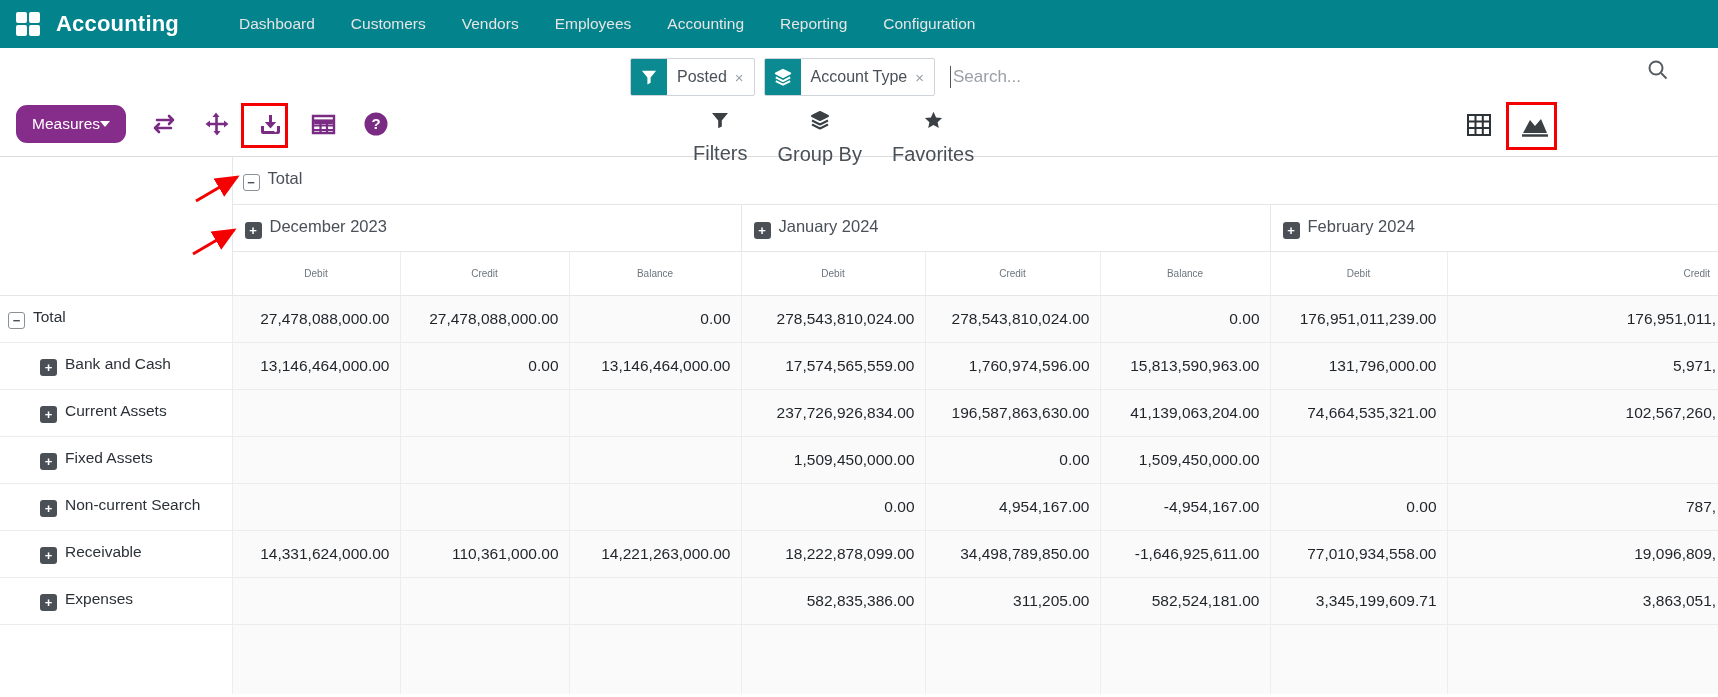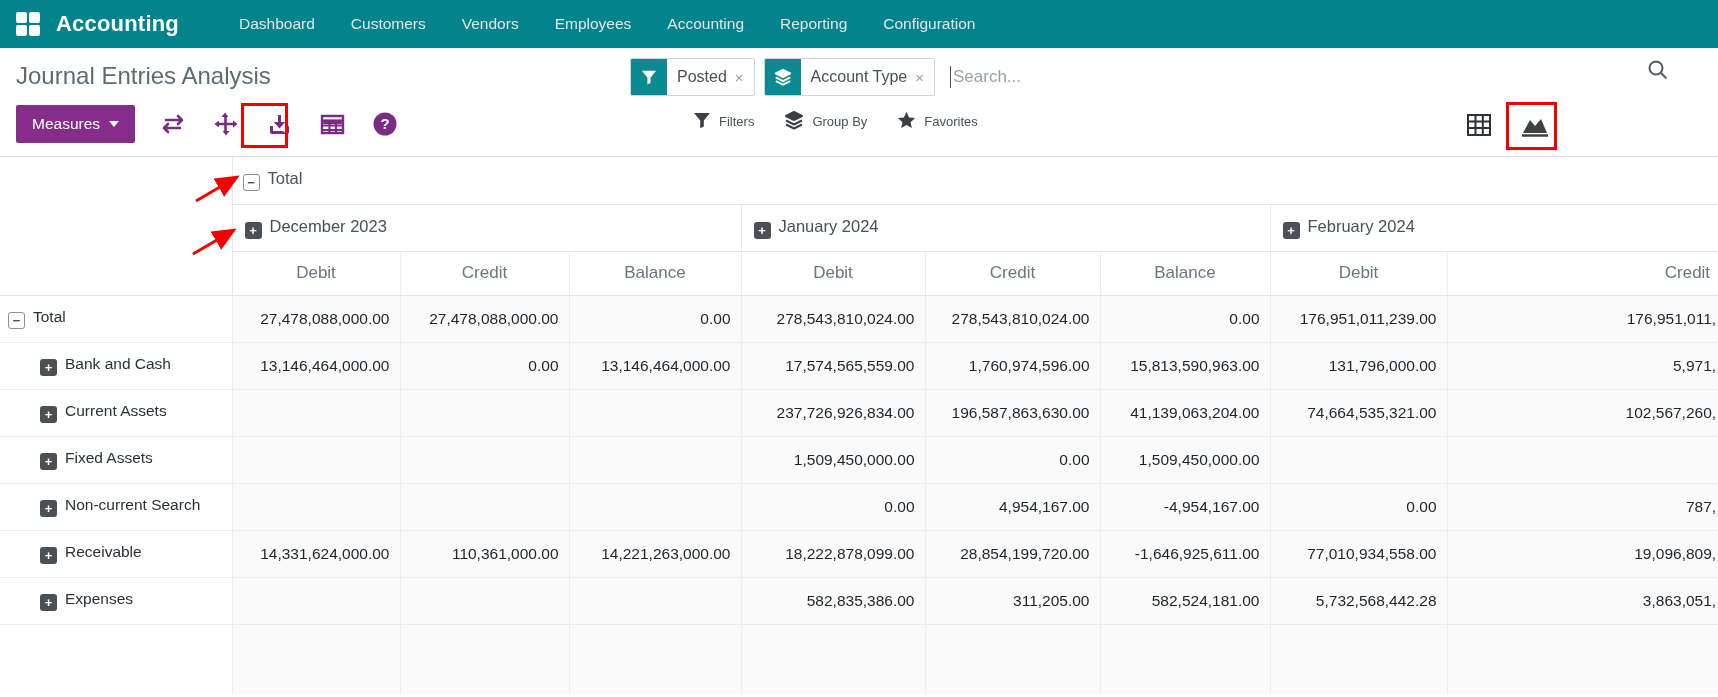--- a/index.html
+++ b/index.html
@@ -29,38 +29,38 @@
   .facet { display:flex; align-items:stretch; border:1px solid #ced4da; border-radius:2px; margin-right:9px; height:38px; background:#fff; cursor:pointer; }
   .facet-icon { width:36px; background:#0b8a92; color:#fff; display:flex; align-items:center; justify-content:center; border-radius:1px 0 0 1px; }
   .facet-label { display:flex; align-items:center; font-size:16px; color:#495057; padding:0 6px 0 10px; }
   .facet-x { display:flex; align-items:center; padding:0 10px 0 2px; color:#9aa0a6; font-size:15px; }
   .search-caret { width:1px; height:22px; background:#555; margin:0 2px 0 6px; }
   .search-placeholder { font-size:17px; color:#9aa0a6; }
   .magnifier { position:absolute; right:48px; top:10px; cursor:pointer; }
 
   .toolbar { position:absolute; left:0; right:0; top:54px; height:55px; }
   .measures-group { position:absolute; left:16px; top:3px; display:flex; align-items:center; gap:23px; }
-  .btn-measures { background:#862d8c; color:#fff; border:none; font-size:15.5px; padding:10px 16px; border-radius:2px; display:flex; align-items:center; gap:9px; cursor:pointer; font-family:inherit;text-align:right; }
+  .btn-measures { background:#862d8c; color:#fff; border:none; font-size:15.5px; padding:10px 16px; border-radius:11px; display:flex; align-items:center; gap:0; cursor:pointer; font-family:inherit;text-align:right; }
   .caret-down { width:0; height:0; border-left:5px solid transparent; border-right:5px solid transparent; border-top:6px solid #fff; }
   .pivot-tool { background:none; border:none; cursor:pointer; color:#7a2c85; display:flex; align-items:center; justify-content:center; width:30px; height:30px; }
   .filterbar { position:absolute; left:693px; top:8px; display:flex; align-items:center; gap:30px; }
-  .filterbar .f-item { display:flex; align-items:center; gap:8px; font-size:13px; color:#495057; cursor:pointer; }
+  .filterbar .f-item { display:flex; align-items:center; gap:8px; font-size:20px; color:#495057; cursor:pointer;flex-direction:column; }
   .view-switcher { position:absolute; right:164px; top:4px; display:flex; gap:18px; align-items:center; }
   .vs-btn { background:none; border:none; cursor:pointer; width:38px; height:38px; display:flex; align-items:center; justify-content:center; color:#3b4045; }
 
   
   .pivot-wrap { width:1718px; overflow:hidden; }
   table.pivot { border-collapse:collapse; table-layout:fixed; width:1718px; }
   table.pivot th, table.pivot td { overflow:hidden; white-space:nowrap; }
   thead th { font-weight:400; background:#fff; }
   th.spacer { border-right:1px solid #e6e6e6; border-bottom:1px solid #e6e6e6; }
   th.group-total { text-align:left; font-size:16.5px; color:#495057; padding:12px 0 12px 10px; border-bottom:1px solid #e6e6e6; height:47px; cursor:pointer; }
   th.month { text-align:left; font-size:16.5px; color:#495057; padding:12px 0 12px 12px; border-bottom:1px solid #e6e6e6; border-left:1px solid #e6e6e6; height:47px; cursor:pointer; }
   th.month:first-of-type { border-left:none; }
-  th.measure { font-size:17px; color:#6c757d; text-align:center; padding:11px 0; border-bottom:1px solid #e6e6e6; border-left:1px solid #ededed; height:44px; cursor:pointer; }
+  th.measure { font-size:10px; color:#6c757d; text-align:center; padding:11px 0; border-bottom:1px solid #e6e6e6; border-left:1px solid #ededed; height:44px; cursor:pointer; }
   th.measure.last { text-align:right; padding-right:8px; }
   td.rowlabel { background:#fff; font-size:15.5px; color:#2b3137; padding-left:8px; border-bottom:1px solid #ececec; height:47px; cursor:pointer; }
   td.rowlabel.indent { padding-left:40px; }
   td.val { background:#fafafb; font-size:15.5px; color:#1f2429; text-align:right; padding-right:10px; border-bottom:1px solid #ececec; border-left:1px solid #ededed; height:47px; }
   td.val.lastcol { padding-right:2px; }
   tr.filler td { height:70px; border-bottom:none; }
 
   .sq { display:inline-flex; width:17px; height:17px; border-radius:3px; align-items:center; justify-content:center; font-size:13px; font-weight:700; margin-right:8px; vertical-align:-3px; line-height:1; cursor:pointer; }
   .sq.plus { background:#4a5056; color:#fff; }
   .sq.minus { background:#fff; color:#4a5056; border:1.5px solid #8a9097; }
@@ -87,21 +87,20 @@
         <li>Customers</li>
         <li>Vendors</li>
         <li>Employees</li>
         <li>Accounting</li>
         <li>Reporting</li>
         <li>Configuration</li>
       </ul>
   </header>
 
   <div class="control">
-    <div class="page-title">Journal Entries Analysis</div>
 
     <div class="searchbar">
 
       <span id="facets" style="display:flex;">
           <span class="facet">
             <span class="facet-icon">
               <svg width="16" height="16" viewBox="0 0 18 18" fill="#fff">
                 <path d="M1 2 h16 l-6.2 7.5 v6 l-3.6 1.8 v-7.8 z"></path>
               </svg>
             </span>
@@ -308,34 +307,34 @@
             <td class="val">-4,954,167.00</td>
             <td class="val">0.00</td>
             <td class="val lastcol">787,</td>
           </tr>
           <tr>
             <td class="rowlabel indent"><span class="sq plus">+</span><span>Receivable</span></td>
             <td class="val">14,331,624,000.00</td>
             <td class="val">110,361,000.00</td>
             <td class="val">14,221,263,000.00</td>
             <td class="val">18,222,878,099.00</td>
-            <td class="val">28,854,199,720.00</td>
+            <td class="val">34,498,789,850.00</td>
             <td class="val">-1,646,925,611.00</td>
             <td class="val">77,010,934,558.00</td>
             <td class="val lastcol">19,096,809,</td>
           </tr>
           <tr>
             <td class="rowlabel indent"><span class="sq plus">+</span><span>Expenses</span></td>
             <td class="val"></td>
             <td class="val"></td>
             <td class="val"></td>
             <td class="val">582,835,386.00</td>
             <td class="val">311,205.00</td>
             <td class="val">582,524,181.00</td>
-            <td class="val">5,732,568,442.28</td>
+            <td class="val">3,345,199,609.71</td>
             <td class="val lastcol">3,863,051,</td>
           </tr>
           <tr class="filler">
             <td class="rowlabel"></td>
             <td class="val"></td>
             <td class="val"></td>
             <td class="val"></td>
             <td class="val"></td>
             <td class="val"></td>
             <td class="val"></td>

